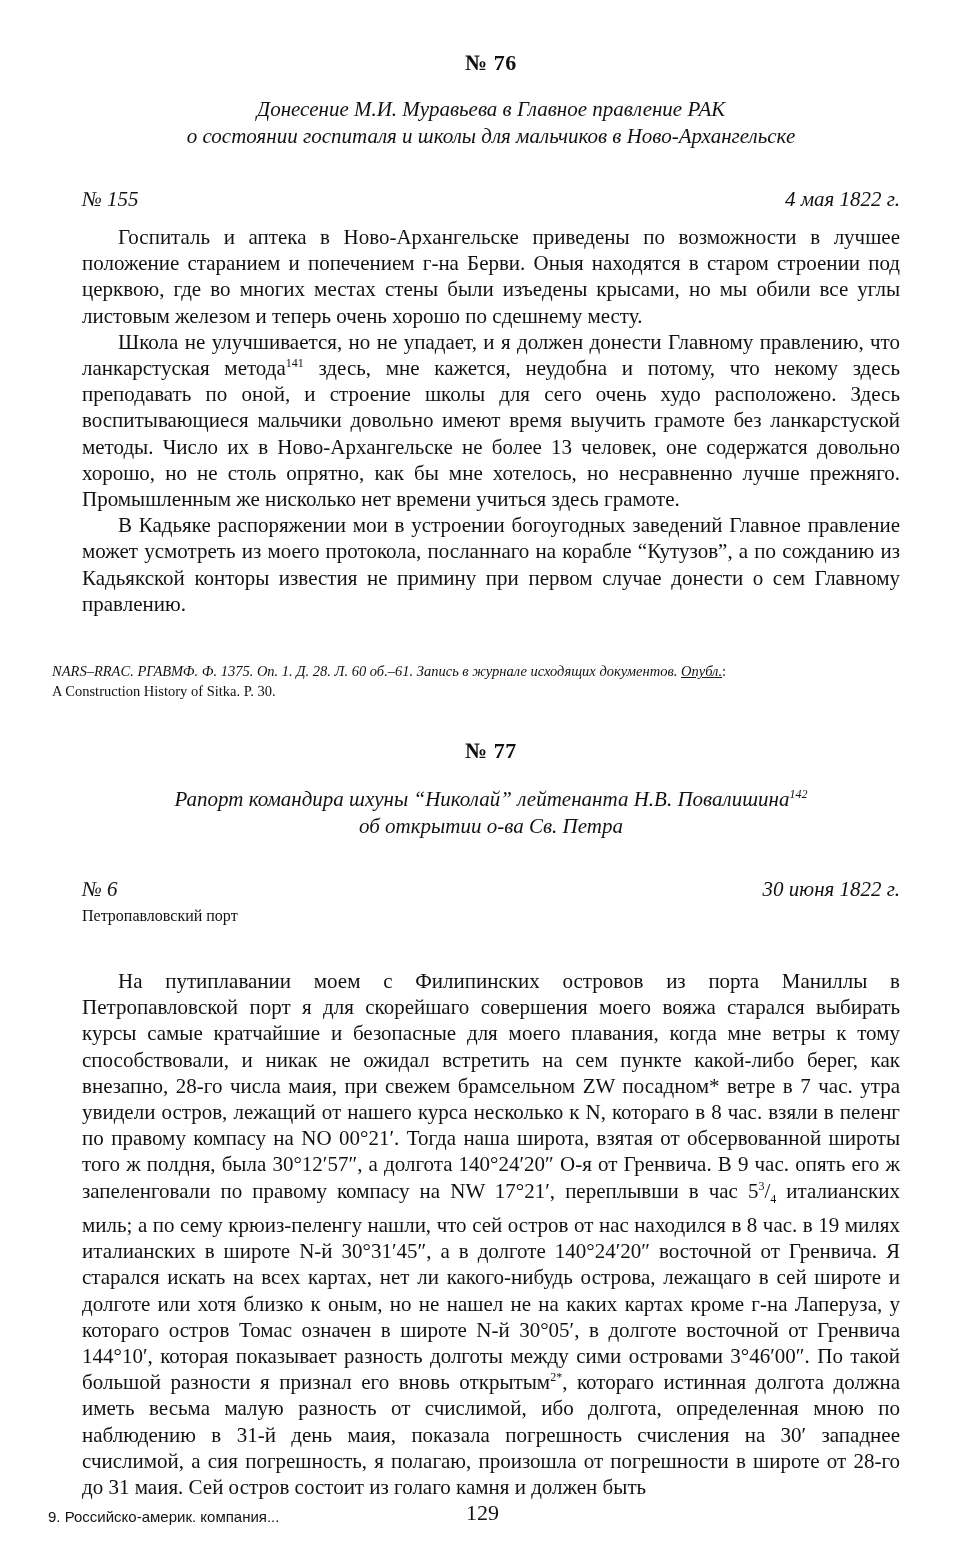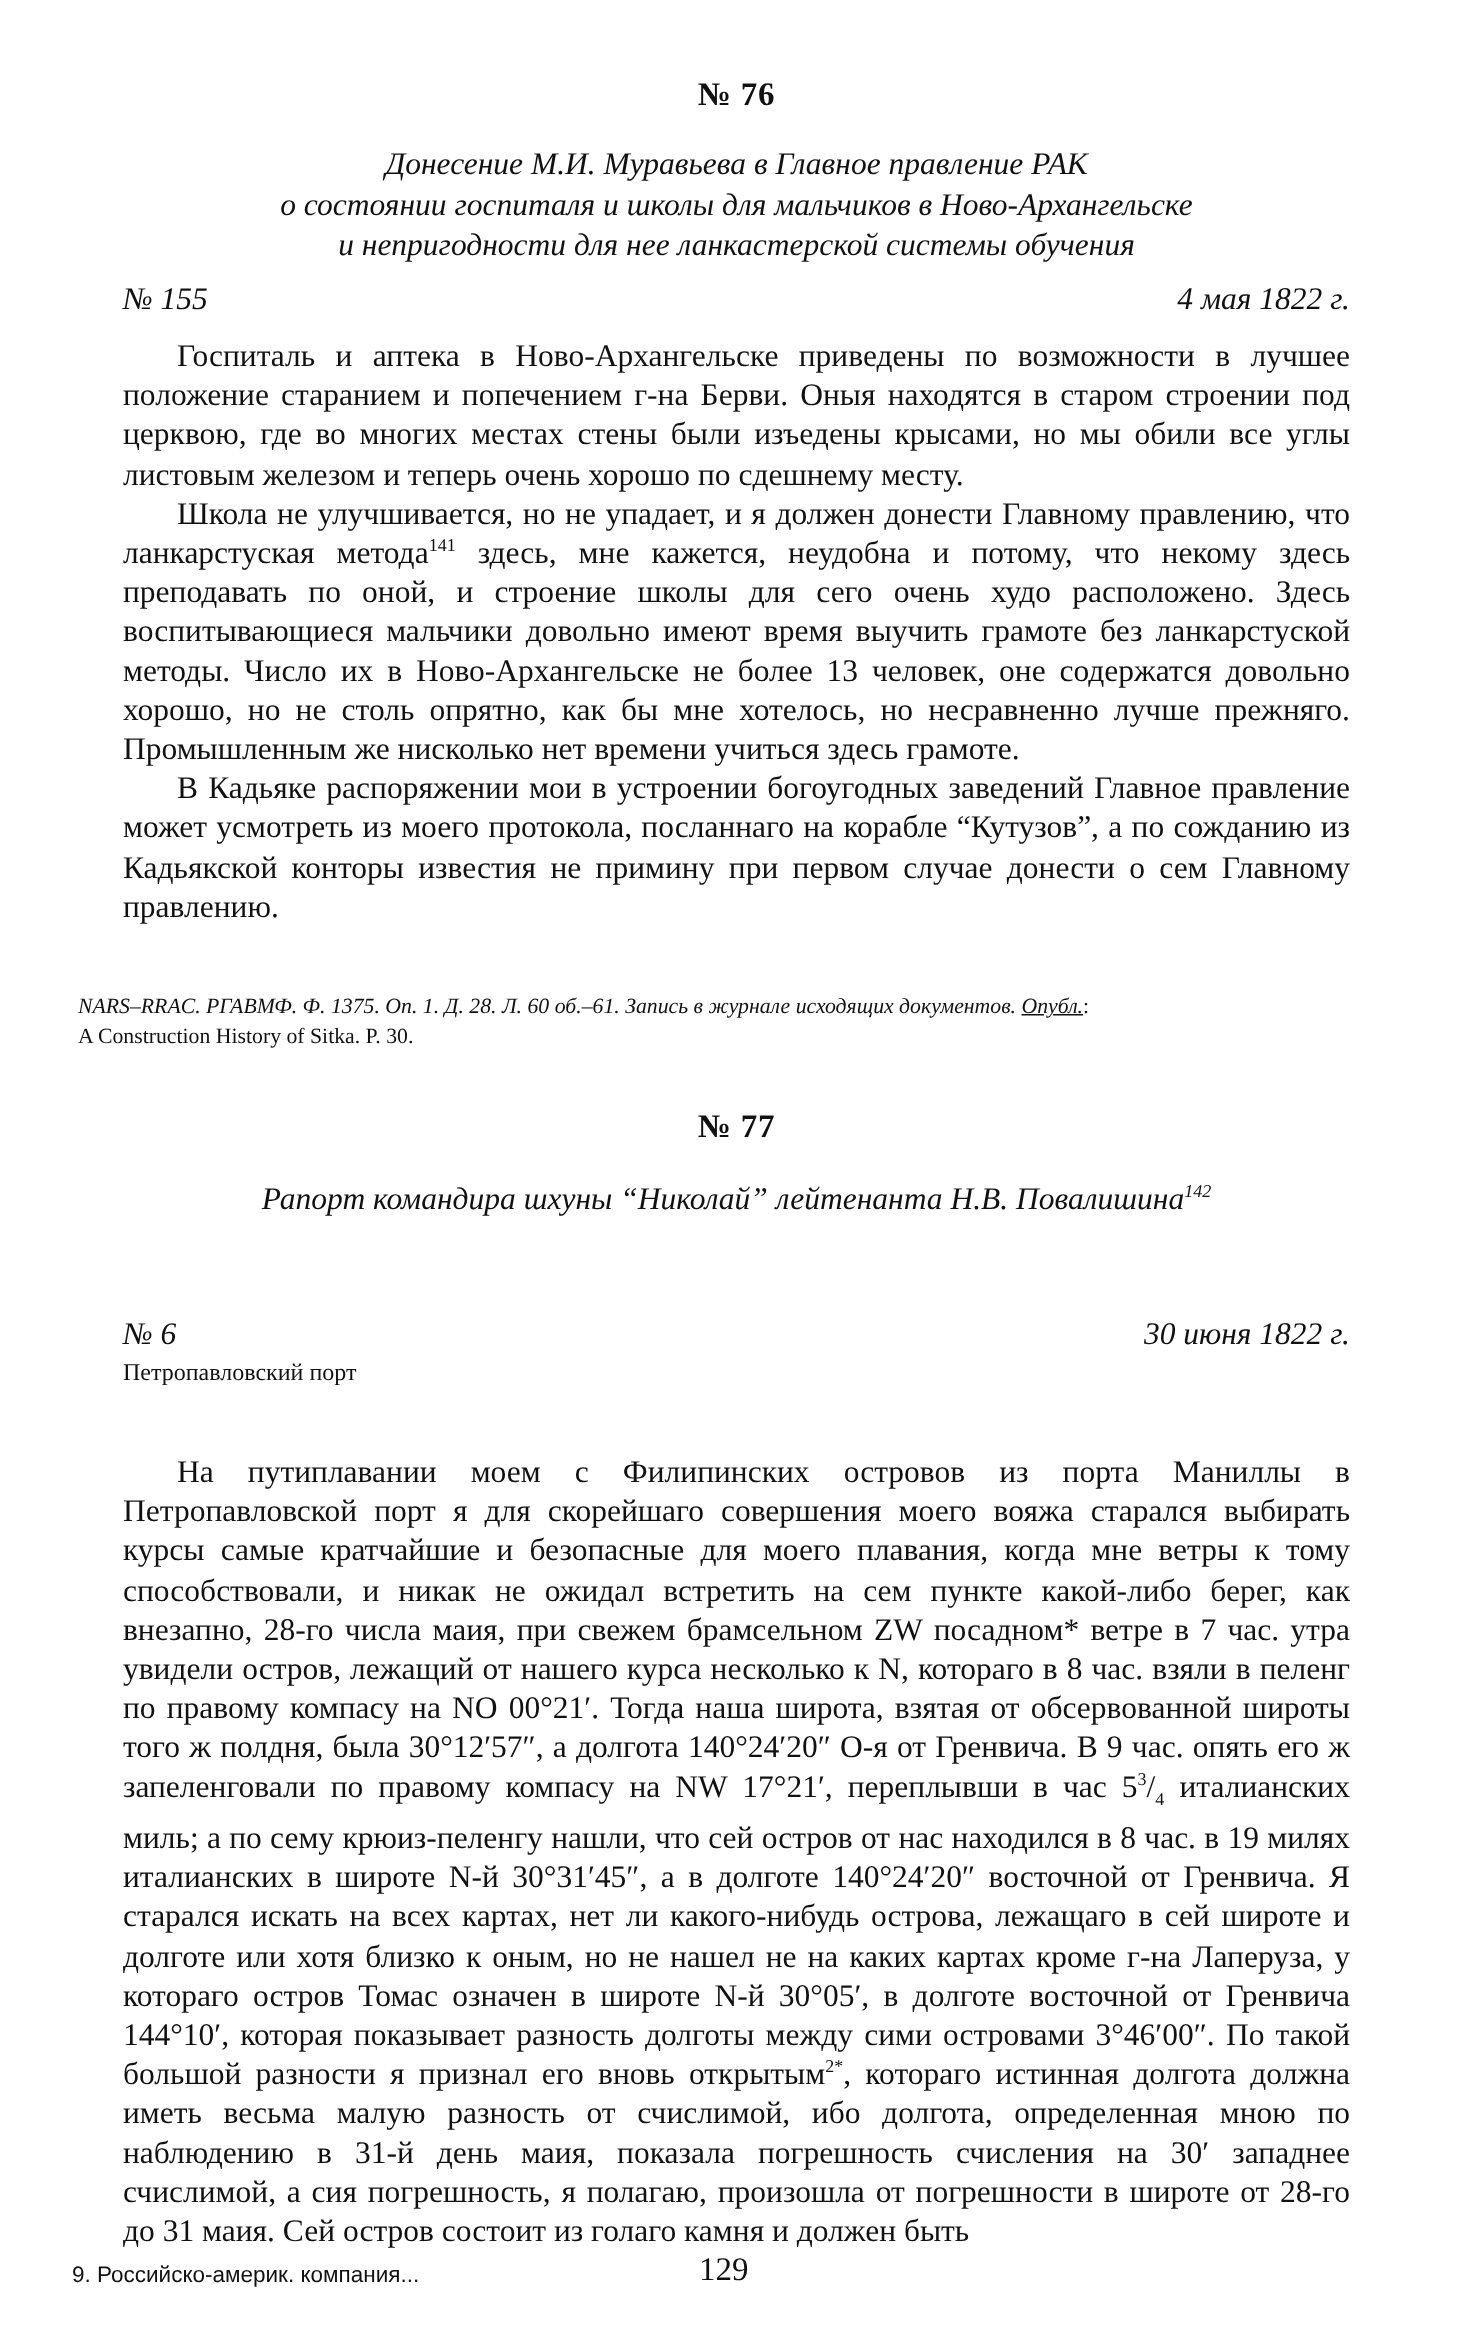--- a/index.html
+++ b/index.html
@@ -50,40 +50,40 @@
 </style>
 </head>
 <body>
 
 <div class="page">
 
   <div class="docnum sec1-num">№ 76</div>
   <div class="title sec1-title">
     <div>Донесение М.И. Муравьева в Главное правление РАК</div>
     <div>о состоянии госпиталя и школы для мальчиков в Ново-Архангельске</div>
-    <div>и непригодности для нее ланкастерской системы обучения</div>
   </div>
   <div class="meta-row sec1-meta">
     <span>№ 155</span>
     <span>4 мая 1822 г.</span>
   </div>
   <div class="sec1-body">
     <p class="para">Госпиталь и аптека в Ново-Архангельске приведены по возможности в лучшее положение старанием и попечением г-на Берви. Оныя находятся в старом строении под церквою, где во многих местах стены были изъедены крысами, но мы обили все углы листовым железом и теперь очень хорошо по сдешнему месту.</p>
     <p class="para"><span>Школа не улучшивается, но не упадает, и я должен донести Главному правлению, что ланкарстуская метода</span><sup>141</sup><span> здесь, мне кажется, неудобна и потому, что некому здесь преподавать по оной, и строение школы для сего очень худо расположено. Здесь воспитывающиеся мальчики довольно имеют время выучить грамоте без ланкарстуской методы. Число их в Ново-Архангельске не более 13 человек, оне содержатся довольно хорошо, но не столь опрятно, как бы мне хотелось, но несравненно лучше прежняго. Промышленным же нисколько нет времени учиться здесь грамоте.</span></p>
     <p class="para">В Кадьяке распоряжении мои в устроении богоугодных заведений Главное правление может усмотреть из моего протокола, посланнаго на корабле “Кутузов”, а по сожданию из Кадьякской конторы известия не примину при первом случае донести о сем Главному правлению.</p>
   </div>
   <div class="source sec1-src">
     <span>NARS–RRAC. РГАВМФ. Ф. 1375. Оп. 1. Д. 28. Л. 60 об.–61. Запись в журнале исходящих документов.</span>
     <span class="u">Опубл.</span><span class="plain">:</span><br>
     <span class="plain">A Construction History of Sitka. P. 30.</span>
   </div>
 
   <div class="docnum sec2-num">№ 77</div>
   <div class="title sec2-title">
     <div><span>Рапорт командира шхуны “Николай” лейтенанта Н.В. Повалишина</span><sup>142</sup></div>
+    <div>об открытии о-ва Св. Петра</div>
   </div>
   <div class="meta-row sec2-meta">
     <span>№ 6</span>
     <span>30 июня 1822 г.</span>
   </div>
   <div class="place sec2-place">Петропавловский порт</div>
   <div class="sec2-body">
     <p class="para"><span>На путиплавании моем с Филипинских островов из порта Маниллы в Петропавловской порт я для скорейшаго совершения моего вояжа старался выбирать курсы самые кратчайшие и безопасные для моего плавания, когда мне ветры к тому способствовали, и никак не ожидал встретить на сем пункте какой-либо берег, как внезапно, 28-го числа маия, при свежем брамсельном ZW посадном* ветре в 7 час. утра увидели остров, лежащий от нашего курса несколько к N, котораго в 8 час. взяли в пеленг по правому компасу на NO 00°21′. Тогда наша широта, взятая от обсервованной широты того ж полдня, была 30°12′57″, а долгота 140°24′20″ О-я от Гренвича. В 9 час. опять его ж запеленговали по правому компасу на NW 17°21′, переплывши в час 5</span><sup>3</sup>/<sub style="font-size:12px">4</sub><span> италианских миль; а по сему крюиз-пеленгу нашли, что сей остров от нас находился в 8 час. в 19 милях италианских в широте N-й 30°31′45″, а в долготе 140°24′20″ восточной от Гренвича. Я старался искать на всех картах, нет ли какого-нибудь острова, лежащаго в сей широте и долготе или хотя близко к оным, но не нашел не на каких картах кроме г-на Лаперуза, у котораго остров Томас означен в широте N-й 30°05′, в долготе восточной от Гренвича 144°10′, которая показывает разность долготы между сими островами 3°46′00″. По такой большой разности я признал его вновь открытым</span><sup>2*</sup><span>, котораго истинная долгота должна иметь весьма малую разность от счислимой, ибо долгота, определенная мною по наблюдению в 31-й день маия, показала погрешность счисления на 30′ западнее счислимой, а сия погрешность, я полагаю, произошла от погрешности в широте от 28-го до 31 маия. Сей остров состоит из голаго камня и должен быть</span></p>
   </div>
 </div>

